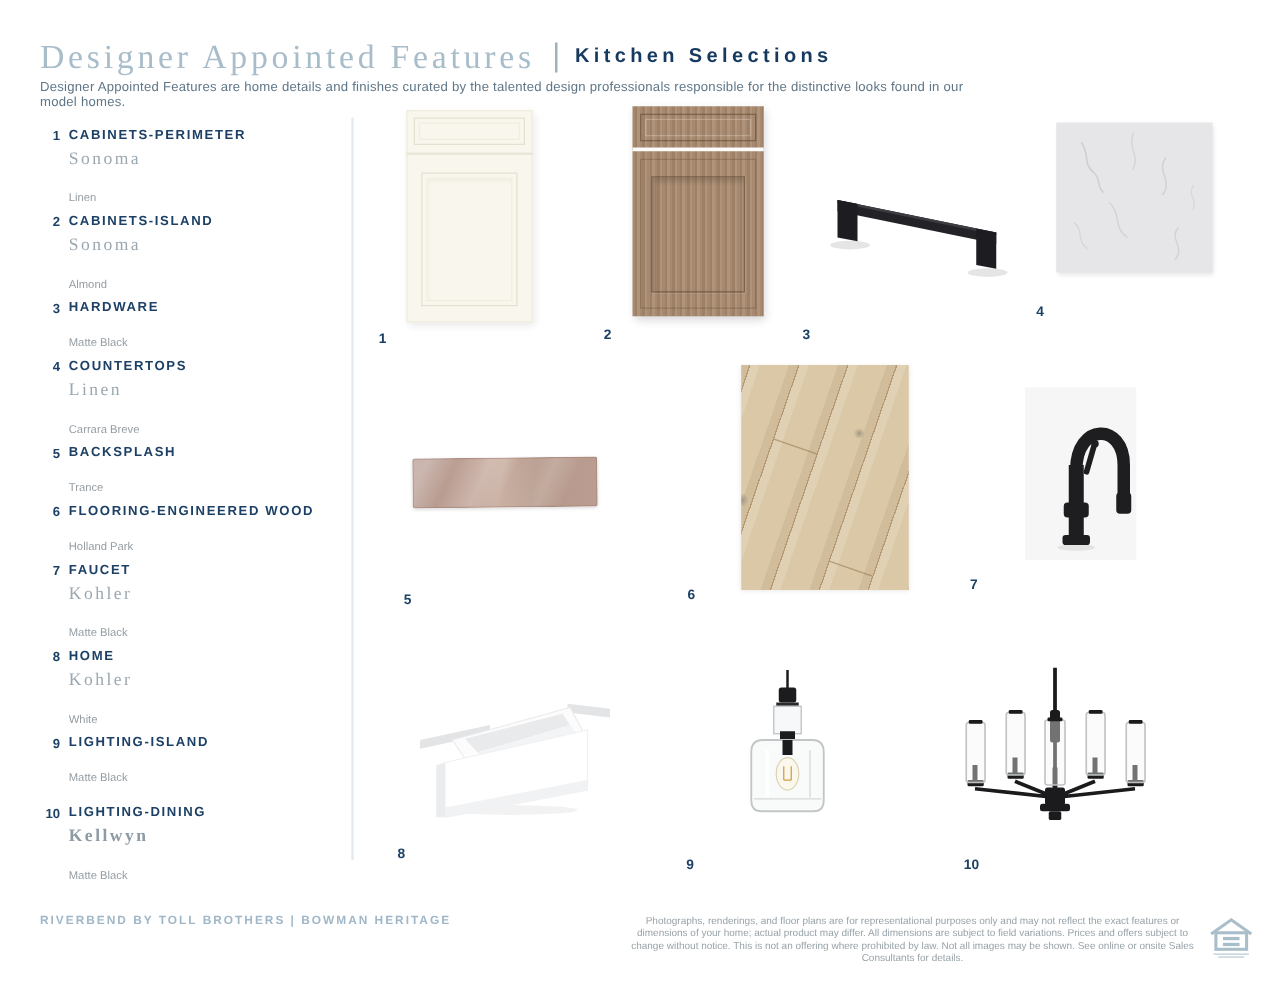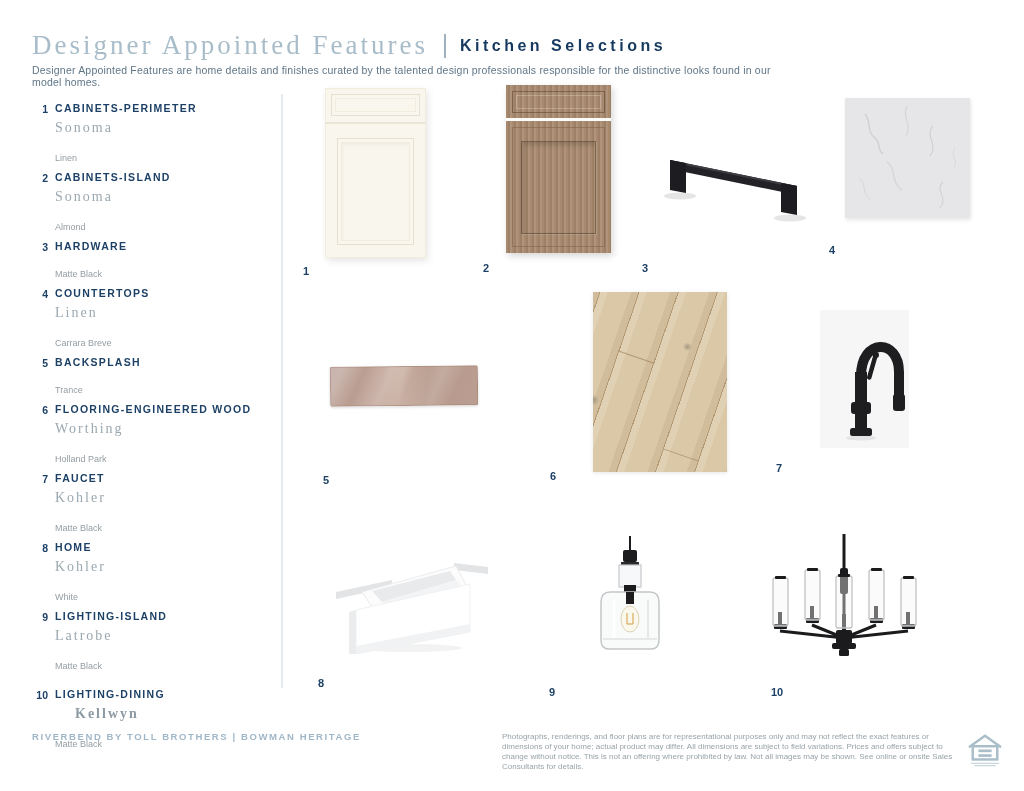--- a/index.html
+++ b/index.html
@@ -14,21 +14,21 @@
   .header-desc { position:absolute; left:32px; top:64px; width:740px; font-size:10.5px; color:#5f7687; letter-spacing:0.2px; }
 
   
   .selections { position:absolute; left:32px; top:102px; width:246px; }
   .sel-item { display:grid; grid-template-columns:16px 1fr; column-gap:7px; margin-bottom:7px; }
   .sel-num { grid-column:1; text-align:right; font-size:10.5px; font-weight:bold; color:#1d4166; padding-top:1px; }
   .sel-cat { grid-column:2; font-size:10.5px; font-weight:bold; color:#1d4166; letter-spacing:1.3px; line-height:13px; }
   .sel-prod { grid-column:2; font-family:"Liberation Serif", serif; font-size:14px; color:#9ba8b0; letter-spacing:2px; line-height:18px; margin-top:4px; }
   .sel-fin { grid-column:2; font-size:9px; color:#949da3; line-height:11px; margin-top:16px; }
   .sel-item:last-child { margin-top:16px; }
-  .sel-item:last-child .sel-prod { font-weight:bold; color:#8e9ba4;margin-left:20px; }
+  .sel-item:last-child .sel-prod { font-weight:bold; color:#8e9ba4; }
 
   .divider { position:absolute; left:281px; top:94px; width:2px; height:594px; background:#e4ebf0; }
 
   
   .gnum { position:absolute; font-size:11px; font-weight:bold; color:#1d4166; }
   .n1 {left:303px; top:265px;} .n2 {left:483px; top:262px;} .n3 {left:642px; top:262px;}
   .n4 {left:829px; top:244px;} .n5 {left:323px; top:474px;} .n6 {left:550px; top:470px;}
   .n7 {left:776px; top:462px;} .n8 {left:318px; top:677px;} .n9 {left:549px; top:686px;}
   .n10 {left:771px; top:686px;}
 
@@ -79,21 +79,21 @@
           background:radial-gradient(circle, rgba(110,105,95,.5), rgba(110,105,95,0) 70%); }
   .fk1 {left:96px; top:200px; width:14px; height:10px;} .fk2 {left:170px; top:120px; width:10px; height:8px;}
 
   
   .sink { left:336px; top:546px; width:152px; height:108px; }
   .pendant { left:588px; top:536px; width:84px; height:126px; }
   .chandelier { left:766px; top:534px; width:158px; height:130px; }
 
   
   .footer-left { position:absolute; left:32px; top:730px; font-size:9.5px; font-weight:bold; letter-spacing:1.6px; color:#a0b7c8; line-height:14px; white-space:nowrap; }
-  .disclaimer { position:absolute; left:502px; top:732px; width:456px; font-size:8px; line-height:10px; color:#98a3a9; text-align:left; }
+  .disclaimer { position:absolute; left:502px; top:732px; width:456px; font-size:8px; line-height:10px; color:#98a3a9; text-align:center; }
   .eho-logo { position:absolute; left:966px; top:733px; width:38px; height:34px; }
 </style>
 </head>
 <body>
 
 <div class="page">
 
   <div class="title-row">
     <span class="title-serif">Designer Appointed Features</span><span class="title-sep"></span><span class="title-section">Kitchen Selections</span>
   </div>
@@ -124,39 +124,37 @@
       <div class="sel-fin">Carrara Breve</div>
     </div>
     <div class="sel-item">
       <div class="sel-num">5</div>
       <div class="sel-cat">BACKSPLASH</div>
       <div class="sel-fin">Trance</div>
     </div>
     <div class="sel-item">
       <div class="sel-num">6</div>
       <div class="sel-cat">FLOORING-ENGINEERED WOOD</div>
-      <div class="sel-prod">Worthing</div>
       <div class="sel-fin">Holland Park</div>
     </div>
     <div class="sel-item">
       <div class="sel-num">7</div>
       <div class="sel-cat">FAUCET</div>
       <div class="sel-prod">Kohler</div>
       <div class="sel-fin">Matte Black</div>
     </div>
     <div class="sel-item">
       <div class="sel-num">8</div>
       <div class="sel-cat">HOME</div>
       <div class="sel-prod">Kohler</div>
       <div class="sel-fin">White</div>
     </div>
     <div class="sel-item">
       <div class="sel-num">9</div>
       <div class="sel-cat">LIGHTING-ISLAND</div>
-      <div class="sel-prod">Latrobe</div>
       <div class="sel-fin">Matte Black</div>
     </div>
     <div class="sel-item">
       <div class="sel-num">10</div>
       <div class="sel-cat">LIGHTING-DINING</div>
       <div class="sel-prod">Kellwyn</div>
       <div class="sel-fin">Matte Black</div>
     </div>
   </div>
 

